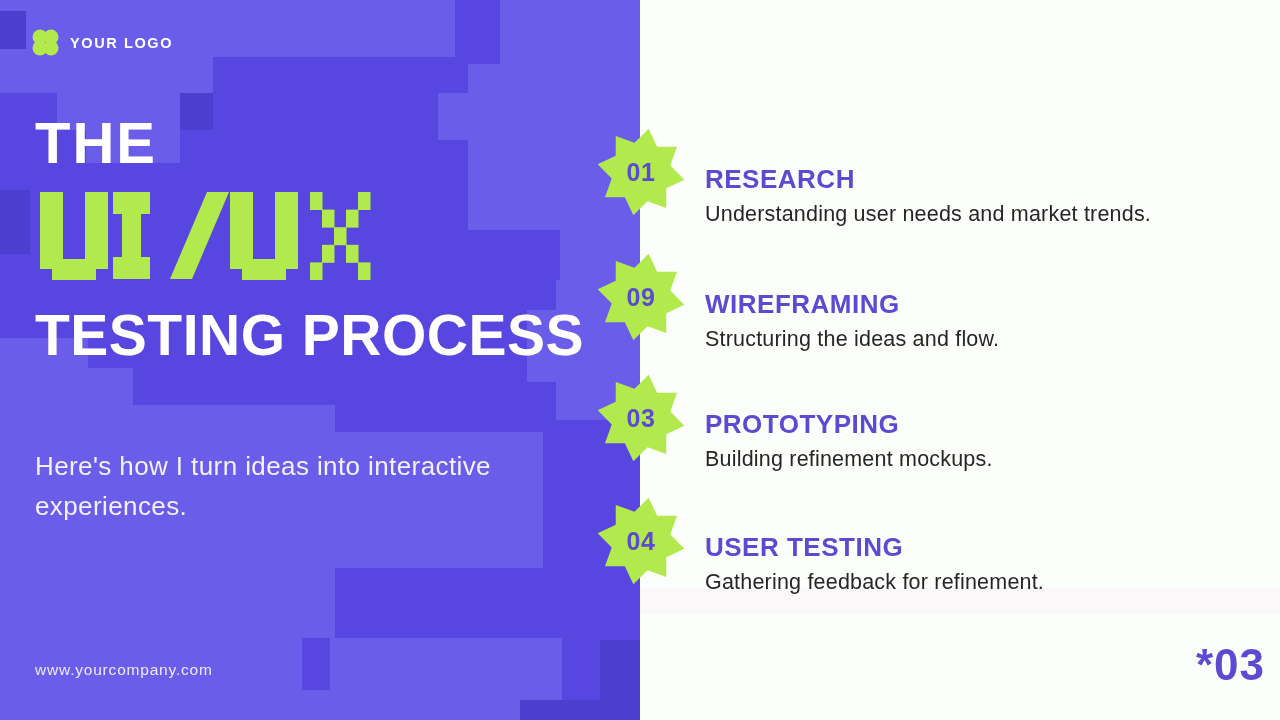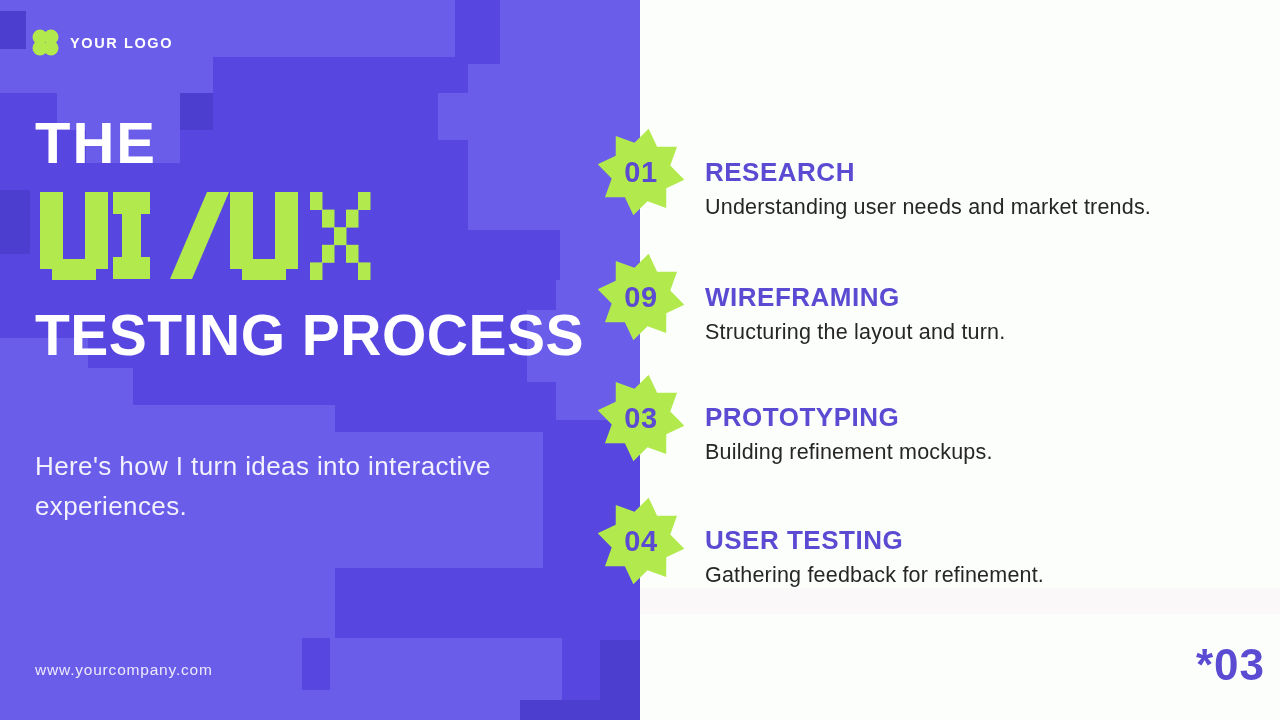--- a/index.html
+++ b/index.html
@@ -14,29 +14,29 @@
   .logo-text{color:#ffffff;font-weight:700;font-size:14.5px;letter-spacing:1.6px;}
   .title-the{position:absolute;left:35px;top:114px;color:#ffffff;font-weight:700;font-size:58px;line-height:1;letter-spacing:2px;}
   .pixel-word{position:absolute;left:35px;top:192px;}
   .title-main{position:absolute;left:35px;top:307px;color:#ffffff;font-weight:700;font-size:57px;line-height:1;letter-spacing:0.5px;white-space:nowrap;}
   .subtitle{position:absolute;left:35px;top:446px;width:548px;color:#f2f1fd;font-size:26px;font-weight:400;line-height:40px;letter-spacing:0.4px;}
   .website{position:absolute;left:35px;top:661px;color:#eceafc;font-size:15.5px;letter-spacing:0.8px;}
   
   .right-panel{position:absolute;left:640px;top:0;width:640px;height:720px;background:#fcfefb;}
   .faint-band{position:absolute;left:0px;top:588px;width:640px;height:26px;background:#f7f3f5;opacity:.55;}
   .step{position:absolute;left:705px;}
-  .step h3{margin:1px 0 8px 0;color:#5b4ad2;font-size:26px;font-weight:700;letter-spacing:0.5px;line-height:28px;}
+  .step h3{margin:8px 0 8px 0;color:#5b4ad2;font-size:26px;font-weight:700;letter-spacing:0.5px;line-height:28px;}
   .step p{margin:0;color:#262626;font-size:21.5px;font-weight:400;line-height:26px;letter-spacing:0.2px;}
   .step-1{top:157px;} .step-2{top:282px;} .step-3{top:402px;} .step-4{top:525px;}
   
   .star-badge{position:absolute;left:597px;width:88px;height:88px;}
   .star-1{top:128px;} .star-2{top:253px;} .star-3{top:374px;} .star-4{top:497px;}
   .star-badge svg{position:absolute;left:0;top:0;transform:rotate(10deg);}
   .star-num{position:absolute;left:0;top:0;width:88px;height:88px;display:flex;align-items:center;justify-content:center;
-    color:#5b4ad2;font-weight:700;font-size:29px;letter-spacing:0.5px;}
+    color:#5b4ad2;font-weight:700;font-size:25px;letter-spacing:0.5px;}
   .page-number{position:absolute;left:1196px;top:640px;color:#5b4ad2;font-weight:700;font-size:44px;letter-spacing:1px;}
 </style>
 </head>
 <body>
 
 <div class="slide">
 
   <div class="left-panel">
     <svg class="bg" width="640" height="720" viewBox="0 0 640 720">
       <rect x="0" y="0" width="640" height="720" fill="#5747e0"></rect>
@@ -124,21 +124,21 @@
   <div class="right-panel">
     <div class="faint-band"></div>
   </div>
 
   <div class="step step-1">
     <h3>RESEARCH</h3>
     <p>Understanding user needs and market trends.</p>
   </div>
   <div class="step step-2">
     <h3>WIREFRAMING</h3>
-    <p>Structuring the layout and turn.</p>
+    <p>Structuring the ideas and flow.</p>
   </div>
   <div class="step step-3">
     <h3>PROTOTYPING</h3>
     <p>Building refinement mockups.</p>
   </div>
   <div class="step step-4">
     <h3>USER TESTING</h3>
     <p>Gathering feedback for refinement.</p>
   </div>
 

